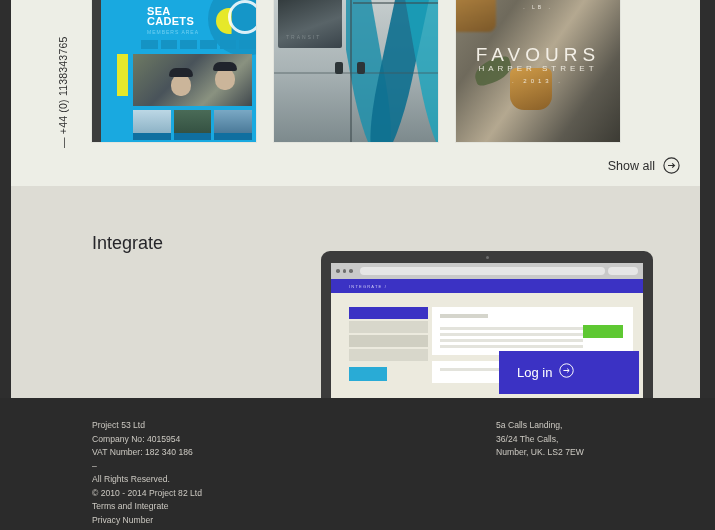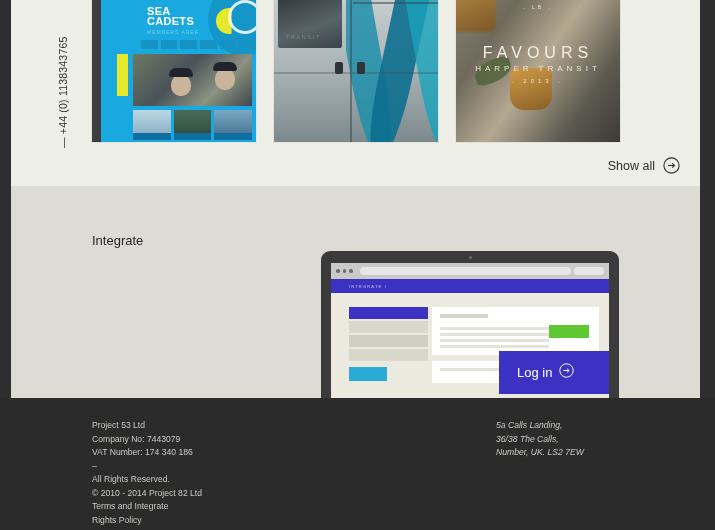--- a/index.html
+++ b/index.html
@@ -103,39 +103,39 @@
   .brew-blur { position: absolute; left: -6px; top: 10px; width: 46px; height: 46px; border-radius: 8px;
     background: linear-gradient(160deg,#c08a3c,#7d5520); opacity: .85; filter: blur(1px); }
   .brew-leaf { position: absolute; left: 18px; top: 84px; width: 38px; height: 22px; border-radius: 60% 20% 60% 20%;
     background: #55653f; opacity: .9; transform: rotate(-18deg); }
   .brew-jar { position: absolute; left: 54px; top: 92px; width: 42px; height: 42px; border-radius: 6px 6px 14px 14px;
     background: linear-gradient(160deg,#d09a44,#8a5e24); opacity: .95; }
   .brew-txt { position: absolute; inset: 0; color: #f3efe6; text-align: center; }
   .brew-lb { position: absolute; left: 0; right: 0; top: 28px; font-size: 5px; letter-spacing: 3px; opacity: .9; }
   .brew-1 { position: absolute; left: 0; right: 0; top: 36px; font-size: 15px; letter-spacing: 5px; }
   .brew-2 { position: absolute; left: 0; right: 0; top: 54px; font-size: 11px; letter-spacing: 4px; }
-  .brew-3 { position: absolute; left: 0; right: 0; top: 68px; font-size: 16px; letter-spacing: 5px; }
+  .brew-3 { position: absolute; left: 0; right: 0; top: 68px; font-size: 19px; letter-spacing: 5px; }
   .brew-4 { position: absolute; left: 0; right: 0; top: 88px; font-size: 8px; letter-spacing: 4px; opacity: .92; }
   .brew-5 { position: absolute; left: 0; right: 0; top: 102px; font-size: 6px; letter-spacing: 4px; opacity: .9; }
 
   
   .showall {
     position: absolute; right: 20px; top: 157px;
     display: flex; align-items: center; gap: 8px;
     color: #2e2e2e; font-size: 12.5px; cursor: pointer;
   }
   .circ-arrow { width: 17px; height: 17px; }
 
   
   .integrate { position: absolute; left: 0; right: 0; top: 186px; height: 212px; background: #dddcd4; }
-  .int-title { position: absolute; left: 81px; top: 47px; font-size: 13px; color: #26262a; font-weight: normal; }
+  .int-title { position: absolute; left: 81px; top: 47px; font-size: 18px; color: #26262a; font-weight: normal; }
   .int-body { position: absolute; left: 81px; top: 82px; width: 172px; font-size: 10.5px; line-height: 16.5px; color: #3d3d40; }
 
   
-  .laptop { position: absolute; left: 310px; top: 65px; width: 298px; height: 147px;
+  .laptop { position: absolute; left: 310px; top: 65px; width: 332px; height: 147px;
     background: #3b3b3b; border-radius: 9px 9px 0 0; padding: 12px 10px 0 10px; }
   .cam { position: absolute; left: 50%; top: 5px; width: 3px; height: 3px; margin-left: -1.5px; border-radius: 50%; background: #6d6d6d; }
   .screen { position: relative; width: 100%; height: 100%; background: #eceade; overflow: hidden; }
   .lchrome { height: 16px; background: #c9c9c9; display: flex; align-items: center; gap: 3px; padding: 0 5px; }
   .ldot { width: 3.5px; height: 3.5px; border-radius: 50%; background: #6e6e6e; }
   .lurl { flex: 1; height: 8px; border-radius: 4px; background: #e6e6e6; margin-left: 4px; }
   .lurl2 { width: 30px; height: 8px; border-radius: 4px; background: #e6e6e6; }
   .lnav { height: 14px; background: #3b32c4; display: flex; align-items: center; padding-left: 18px; }
   .lnav span { color: #cfcbf5; font-size: 4px; letter-spacing: 1.2px; }
   .lbody { position: relative; height: calc(100% - 30px); }
@@ -154,21 +154,21 @@
   .login-panel { position: absolute; left: 168px; top: 58px; width: 140px; height: 43px; background: #3b32c4;
     display: flex; align-items: center; gap: 7px; padding-left: 18px; }
   .login-panel .lbl { color: #fff; font-size: 13px; }
 
   
   .footer { position: absolute; left: 0; top: 398px; width: 715px; height: 132px; background: #2b2b2b; }
   .fcol { position: absolute; color: #ccc9c2; font-size: 8.6px; line-height: 13.5px; }
   .fcol a { color: #ccc9c2; text-decoration: none; display: block; }
   .fc1 { left: 92px; top: 21px; }
   .fc2 { left: 361px; top: 21px; }
-  .fc3 { left: 496px; top: 21px; font-style: italic; }
+  .fc3 { left: 496px; top: 21px; }
   .fdash { letter-spacing: 0; }
 </style>
 </head>
 <body>
 
 <div class="rail-left"></div>
 <div class="rail-right"></div>
 
 <div class="page">
 
@@ -239,21 +239,21 @@
 
       <div class="card">
         <div class="brew">
           <span class="brew-blur"></span>
           <span class="brew-leaf"></span>
           <span class="brew-jar"></span>
           <div class="brew-txt">
 
             <div class="brew-lb">. LB .</div>
             <div class="brew-3">FAVOURS</div>
-            <div class="brew-4">HARPER TRANSIT</div>
+            <div class="brew-4">HARPER STREET</div>
             <div class="brew-5">. 2013 .</div>
           </div>
         </div>
       </div>
 
     </div>
 
     <div class="showall">
       <span>Show all</span>
       <span class="circ-arrow">
@@ -313,28 +313,28 @@
           </div>
         </div>
       </div>
     </div>
   </section>
 </div>
 
 <footer class="footer">
   <div class="fcol fc1">
     <div>Project 53 Ltd</div>
-    <div>Company No: 7443079</div>
-    <div>VAT Number: 174 340 186</div>
+    <div>Company No: 4015954</div>
+    <div>VAT Number: 182 340 186</div>
     <div class="fdash">–</div>
     <div>All Rights Reserved.</div>
     <div>© 2010 - 2014 Project 82 Ltd</div>
     <a href="#">Terms and Integrate</a>
-    <a href="#">Rights Policy</a>
+    <a href="#">Privacy Number</a>
   </div>
 
 
   <div class="fcol fc3">
     <div>5a Calls Landing,</div>
-    <div>36/38 The Calls,</div>
+    <div>36/24 The Calls,</div>
     <div>Number, UK. LS2 7EW</div>
   </div>
 </footer>
 
 </body></html>

